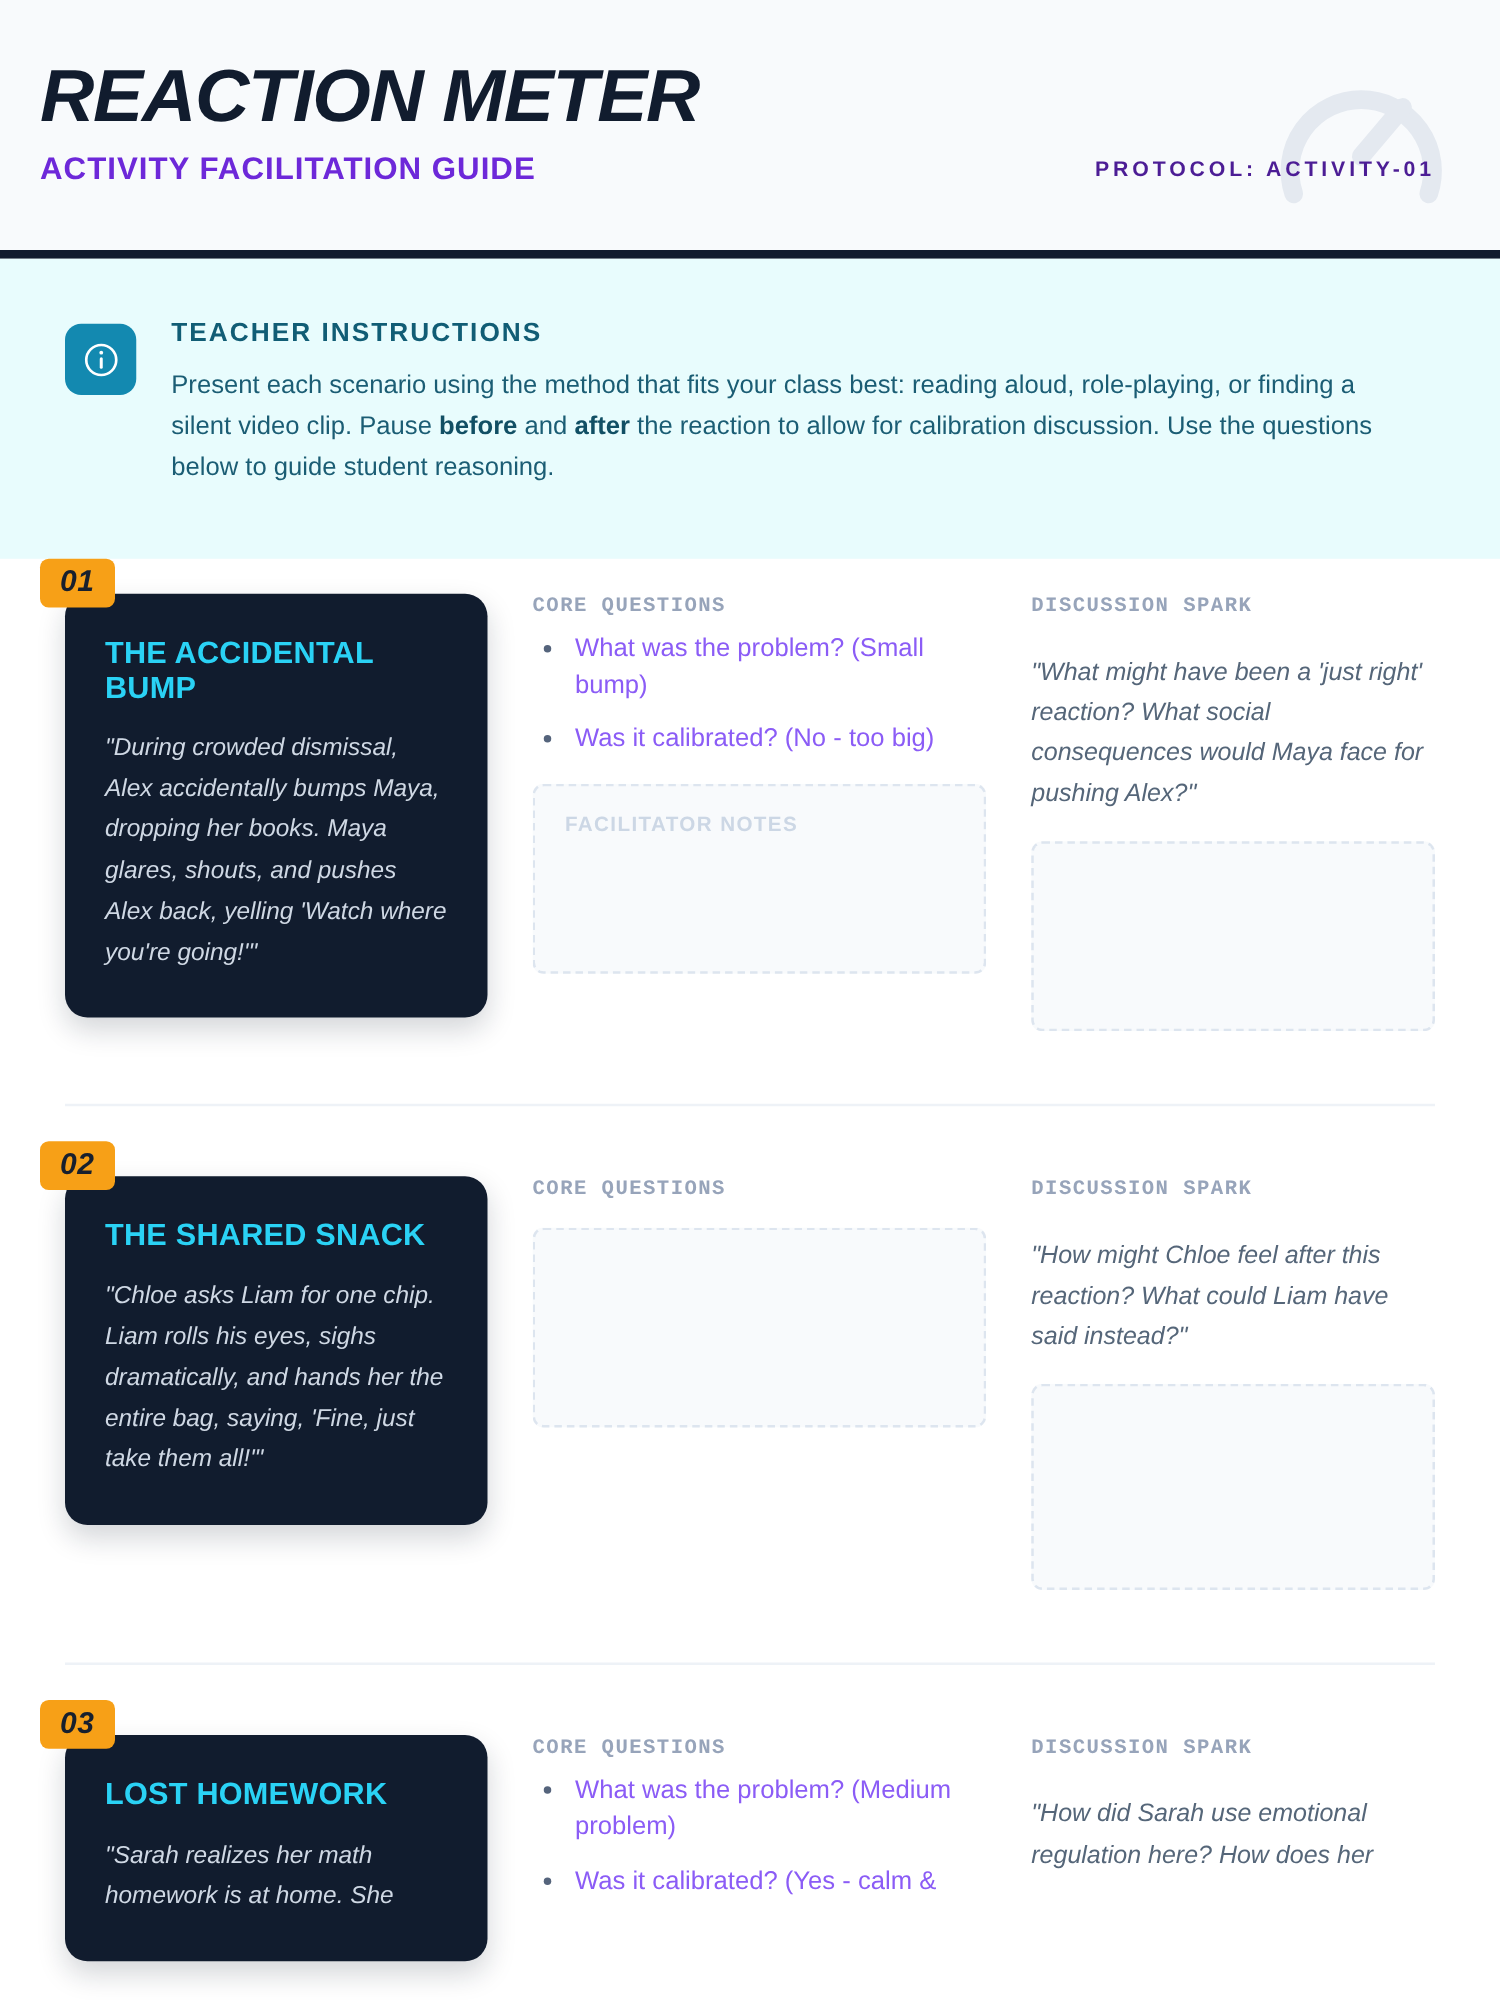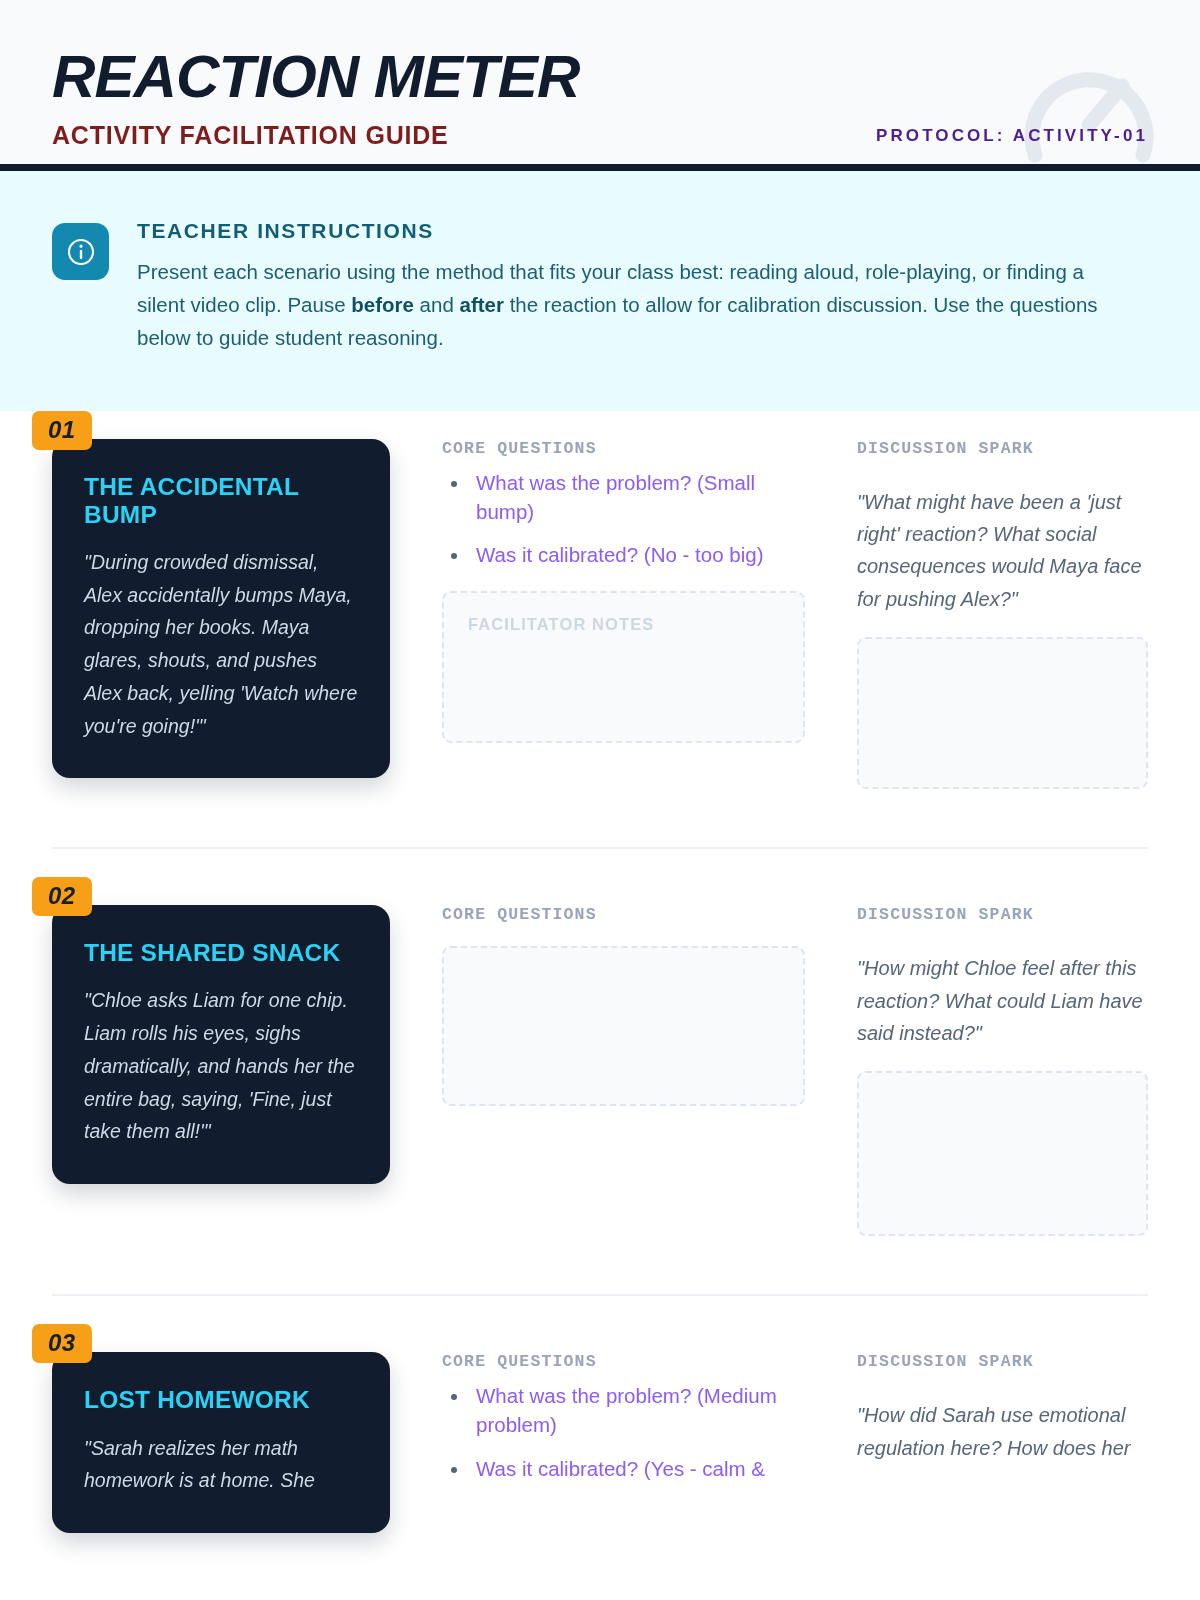--- a/index.html
+++ b/index.html
@@ -8,23 +8,23 @@
     width: 1200px;
     height: 1600px;
     background: #ffffff;
     font-family: "Liberation Sans", sans-serif;
     overflow: hidden;
   }
 
   
   .header {
     position: relative;
-    height: 164px;
+    height: 200px;
     background: #f8fafc;
-    padding: 48px 52px 0 52px;
+    padding: 48px 52px 0 32px;
     overflow: hidden;
   }
   .header-inner {
     position: relative;
     z-index: 2;
     display: flex;
     align-items: flex-start;
     justify-content: space-between;
   }
   .title-block { }
@@ -38,21 +38,21 @@
     font-family: "Liberation Sans Narrow", "Liberation Sans", sans-serif;
     transform: scaleX(1.02);
     transform-origin: left center;
     margin: 0 0 14px 0;
     white-space: nowrap;
   }
   .sub-title {
     font-size: 25px;
     font-weight: 700;
     letter-spacing: 0.8px;
-    color: #7f1d1d;
+    color: #6d28d9;
     margin: 0;
     white-space: nowrap;
   }
   .protocol {
     font-size: 17px;
     font-weight: 700;
     letter-spacing: 3.1px;
     color: #4c1d95;
     padding-top: 78px;
     white-space: nowrap;
@@ -106,21 +106,21 @@
     max-width: 1010px;
   }
   .instr-text b { font-weight: 700; color: #114f64; }
 
   
   .scenarios { padding: 0 52px; }
   .scenario {
     position: relative;
     display: grid;
     grid-template-columns: 338px 363px auto;
-    column-gap: 52px;
+    column-gap: 36px;
     padding-top: 28px;
   }
   .scenario + .scenario {
     border-top: 2px solid #eef2f7;
     margin-top: 58px;
     padding-top: 56px;
   }
   .card-wrap { position: relative; }
   .num-badge {
     position: absolute;

